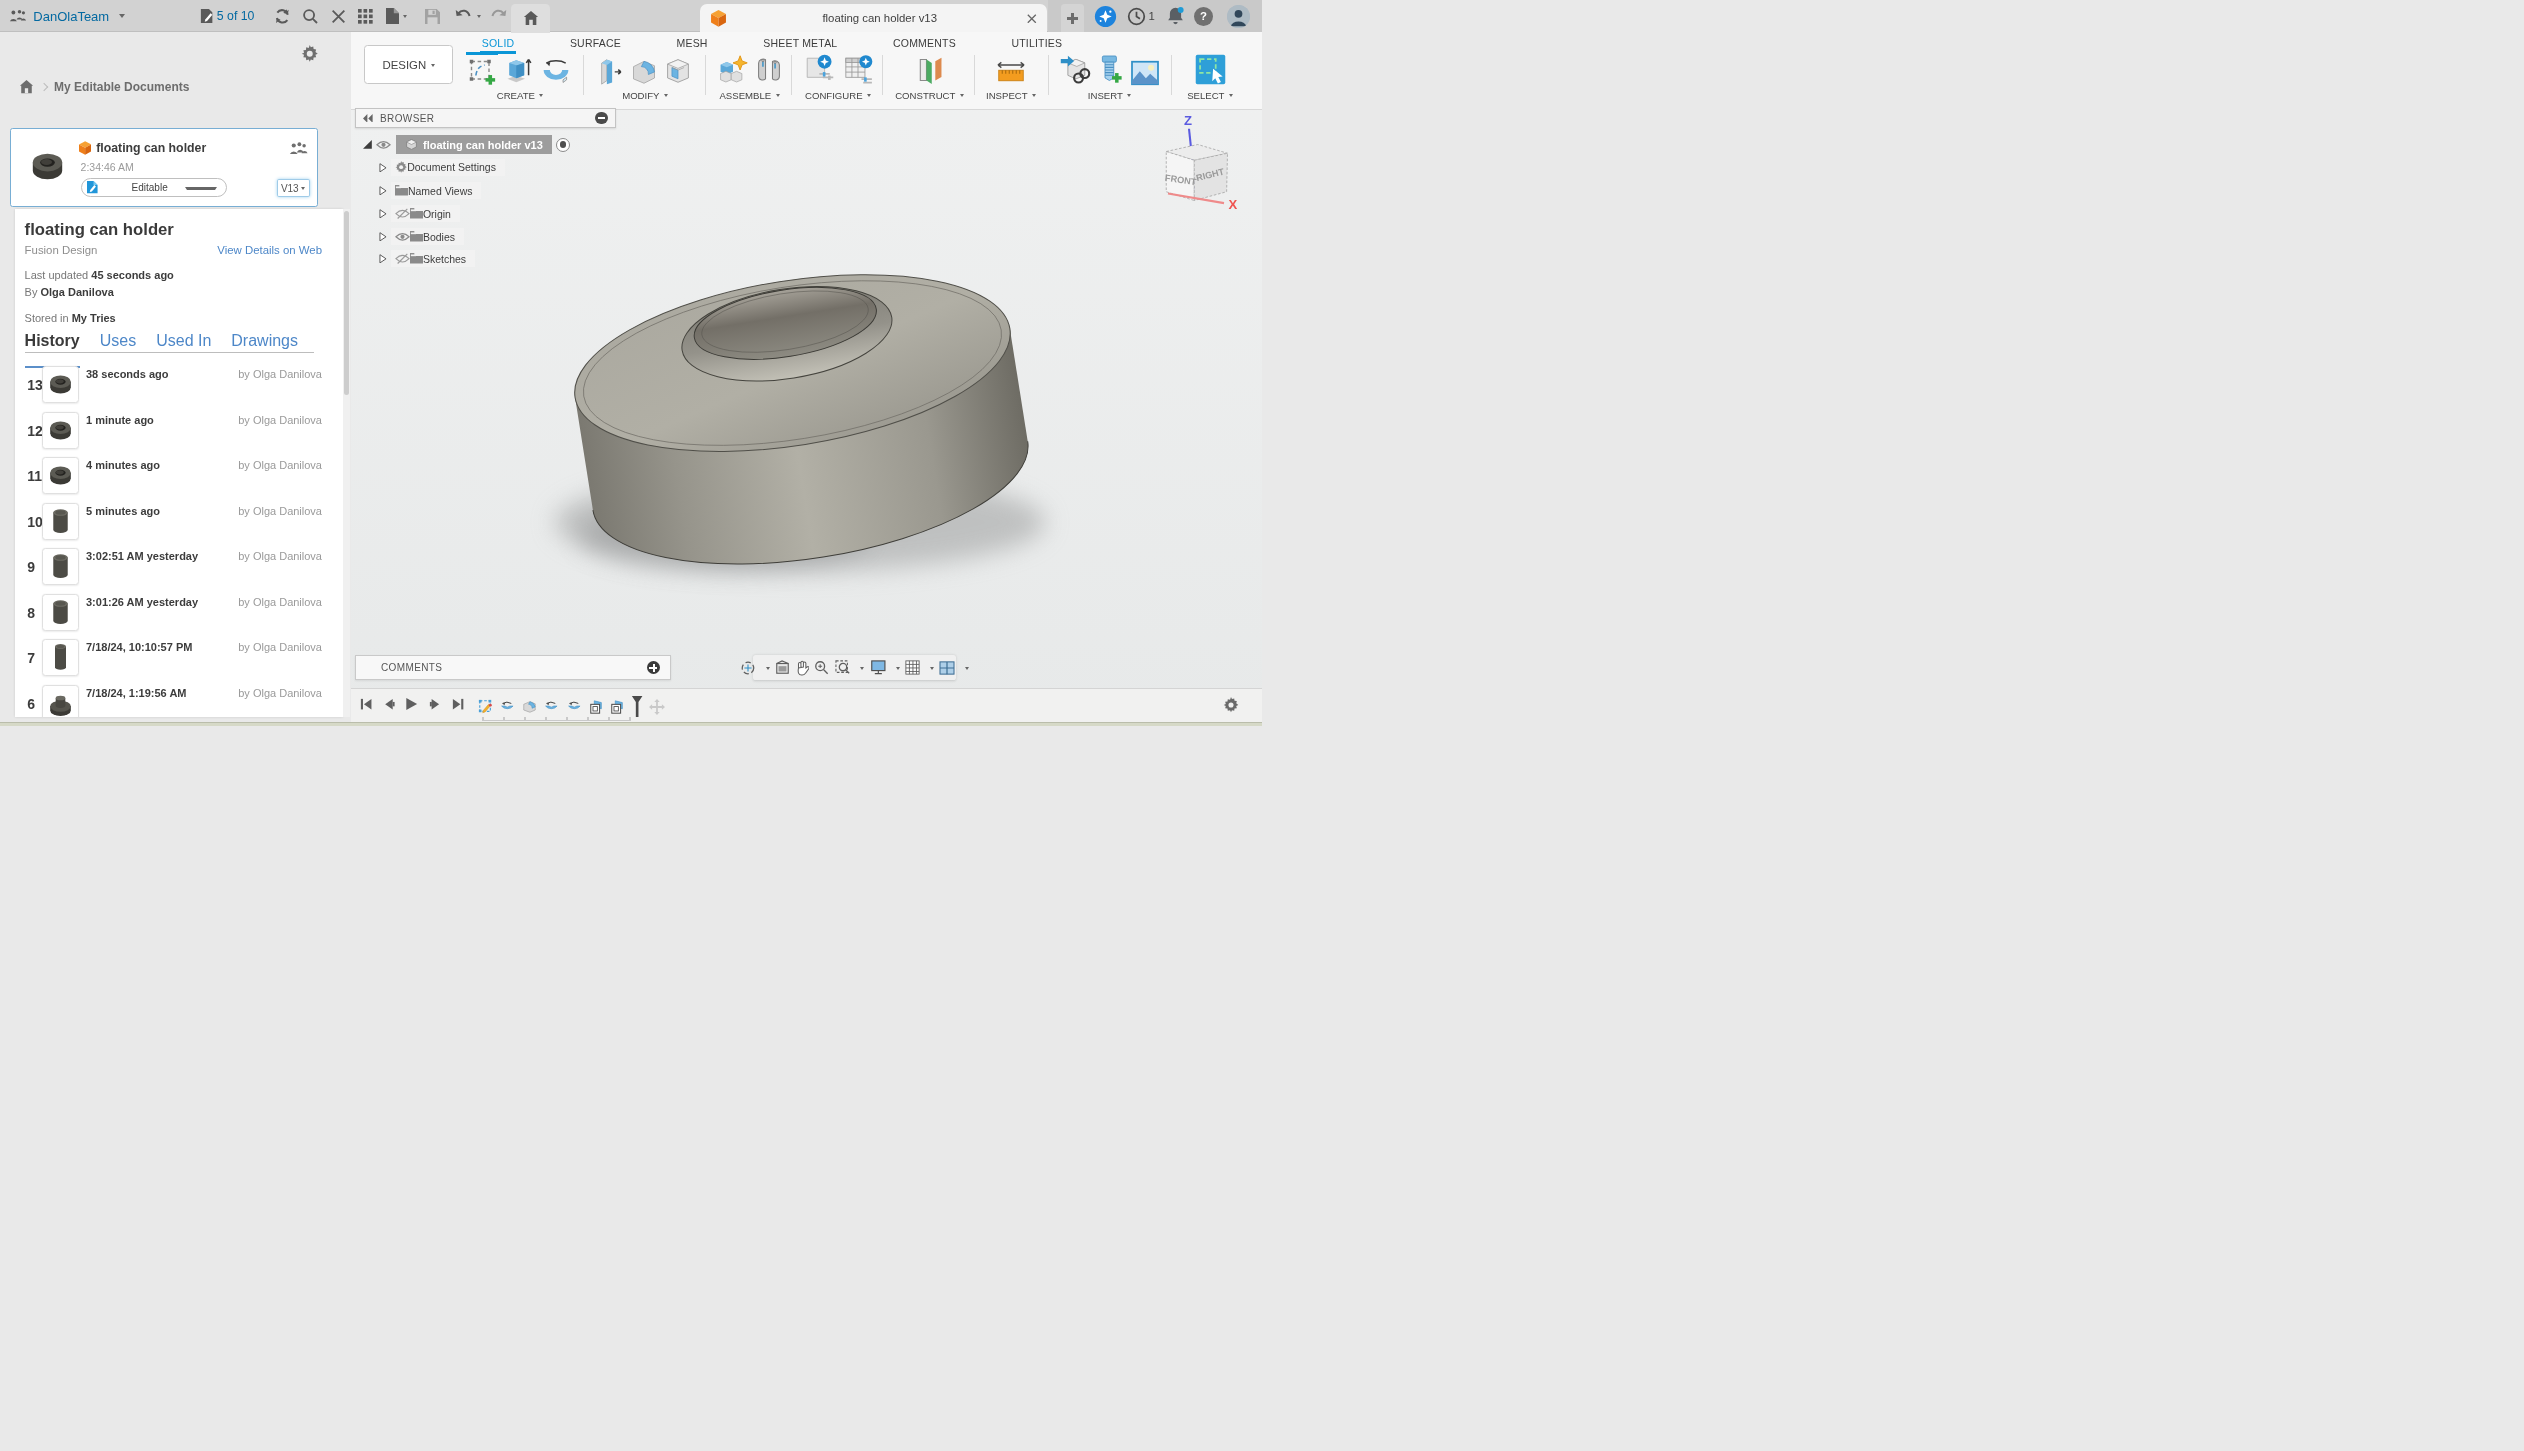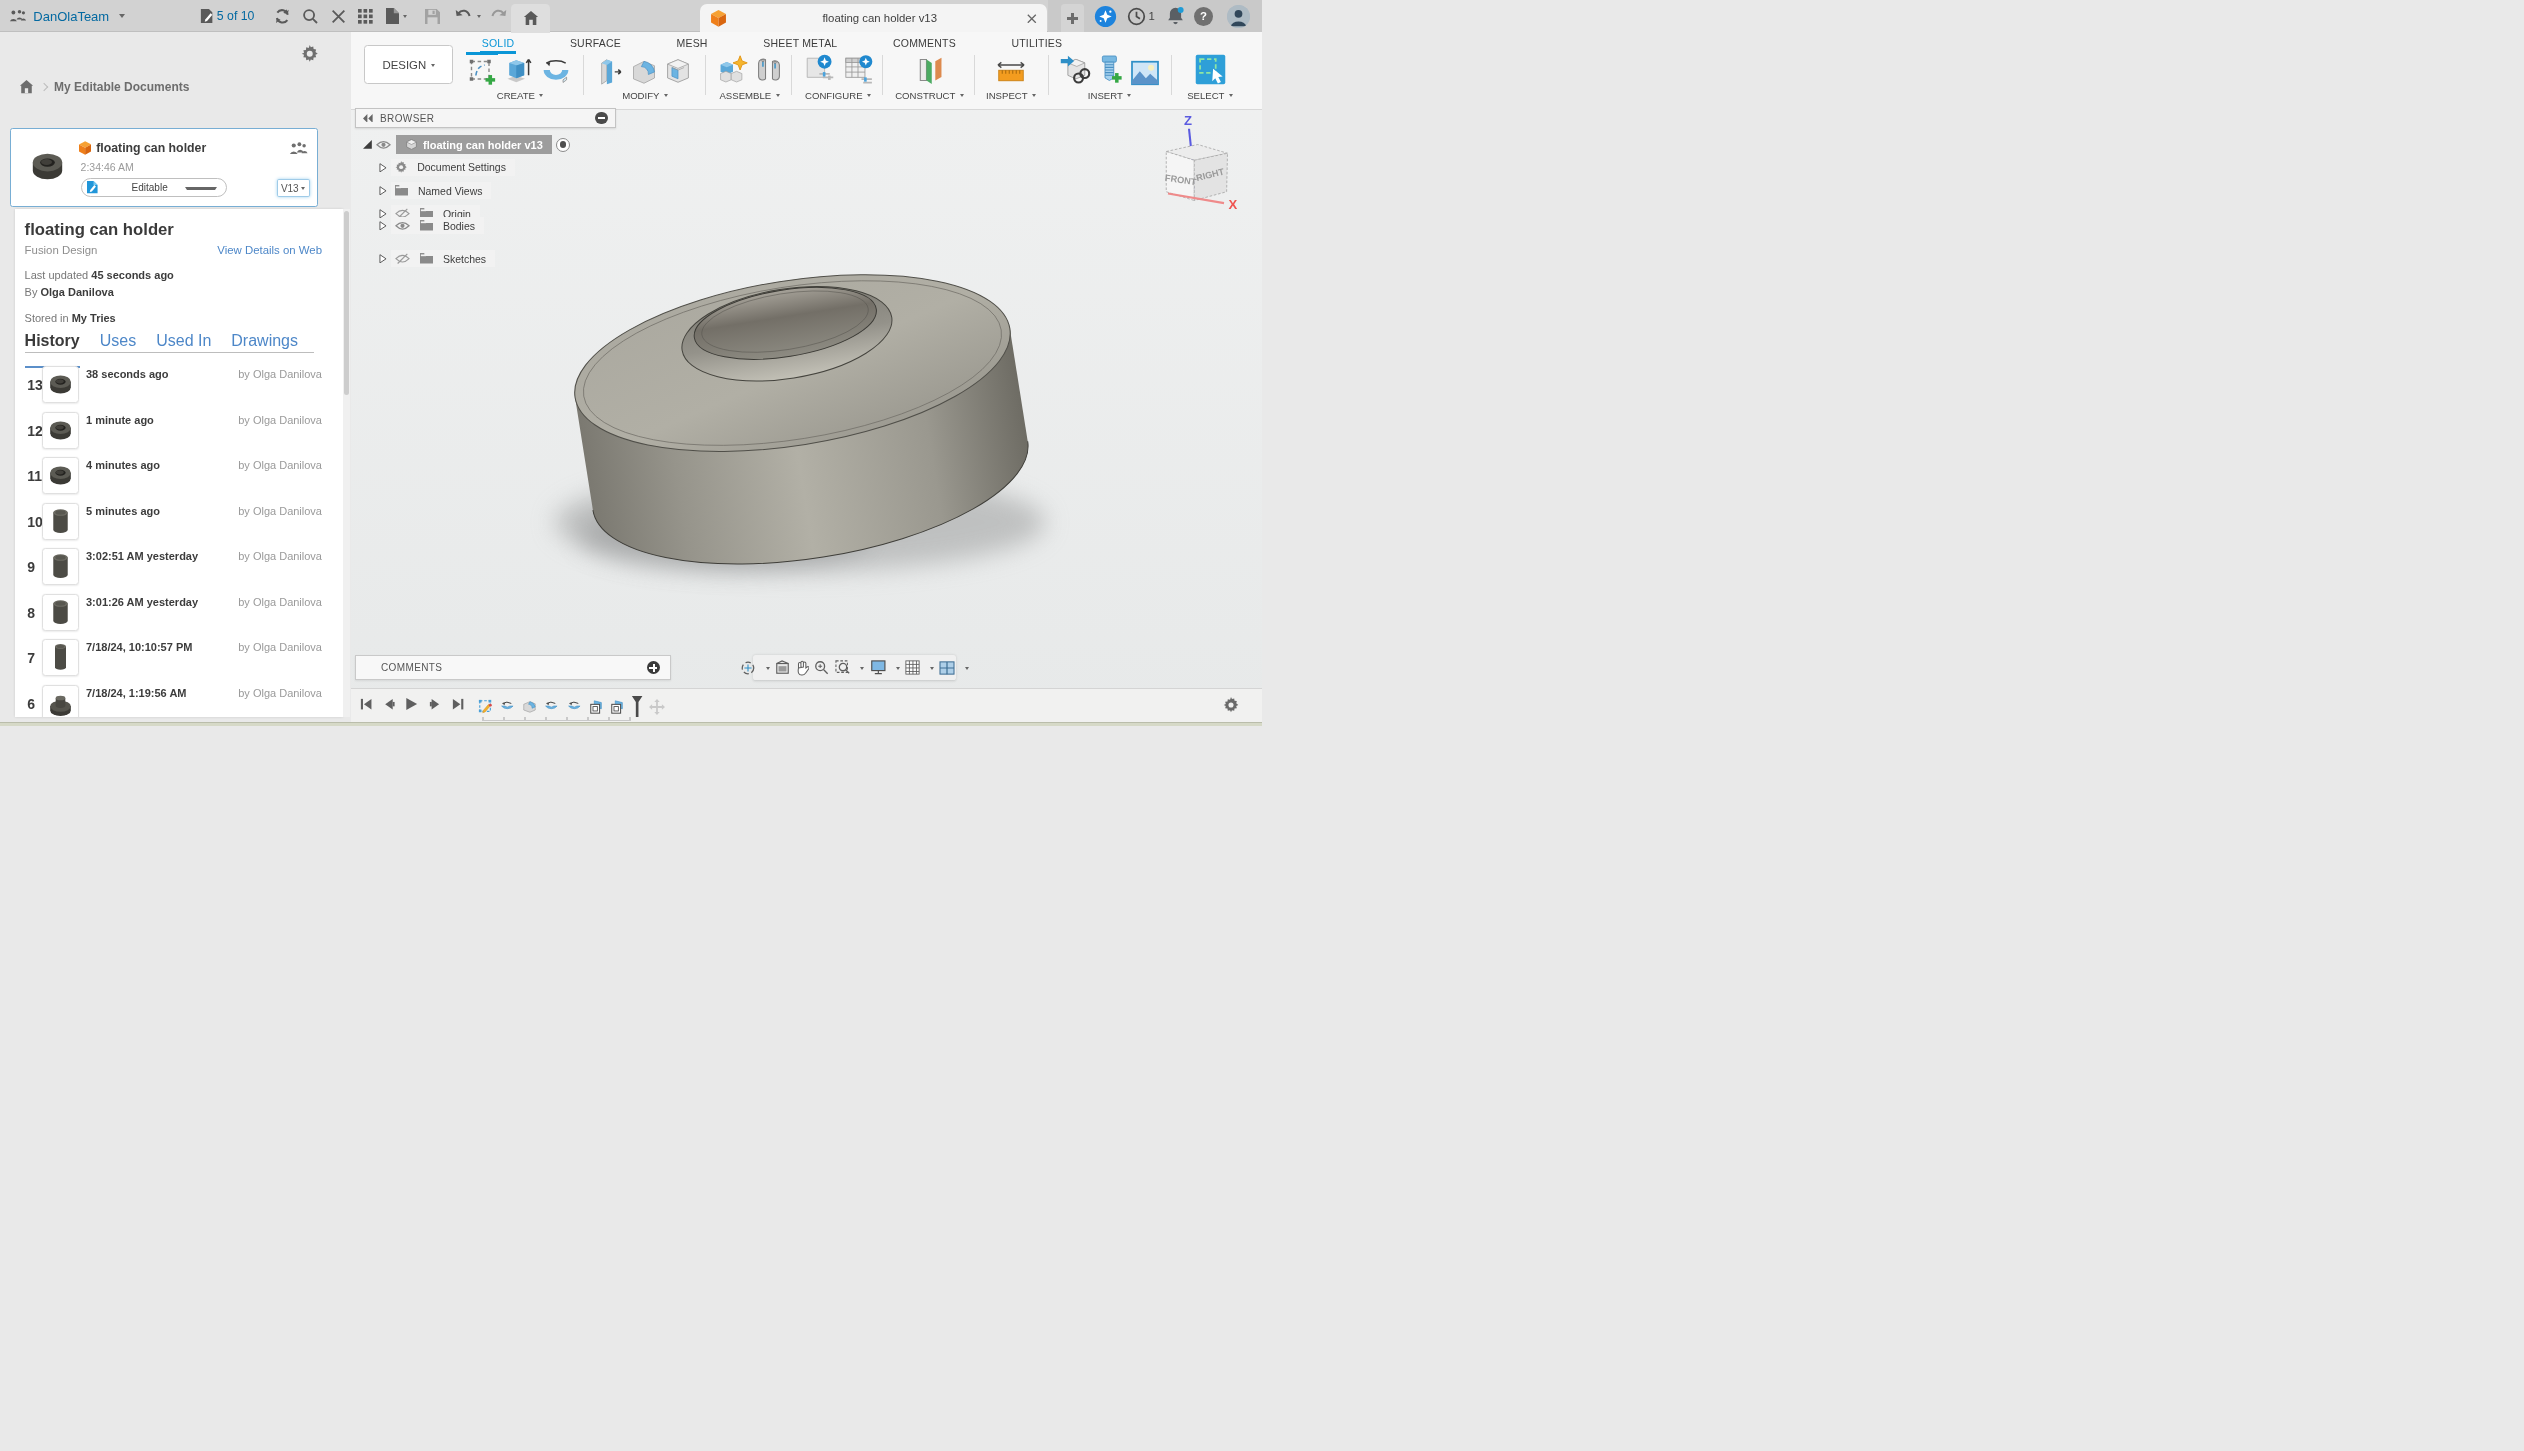--- a/index.html
+++ b/index.html
@@ -96,21 +96,21 @@
   .tool.active-ind::before { content:""; position:absolute; left:-1.8px; top:-6.1px; right:-1.8px; height:2.6px; background:#0a96d7; }
 
   
   #browser-hdr { position:absolute; left:3.5px; top:76px; width:261px; height:20px; background:#f5f5f5;
     border:0.9px solid #c3c3c3; display:flex; align-items:center; padding:0 7px; box-shadow:0 0.9px 1.8px rgba(0,0,0,.1);}
   #browser-hdr .btitle { font-size:10px; color:#555; letter-spacing:0.4px; margin-left:7px; flex:1; }
   .minus-circle { width:12.3px; height:12.3px; border-radius:50%; background:#4a4a4a; position:relative; }
   .minus-circle::after { content:""; position:absolute; left:2.6px; top:5.3px; width:7px; height:1.8px; background:#fff; }
   .trow { position:absolute; display:flex; align-items:center; height:19px; gap:4.4px; }
   .trow .tlabel { font-size:10.5px; color:#3d3d3d; background:#f2f2f2; padding:2.6px 8.8px 2.6px 3.5px;
-    display:flex; align-items:center; gap:10px; }
+    display:flex; align-items:center; gap:0; }
   .root-hl { background:#9d9d9d; padding:2.6px 8.8px; display:flex; align-items:center; gap:5.3px; }
   .root-hl span { color:#fff; font-size:11px; font-weight:bold; }
   .target { width:14px; height:14px; border-radius:50%; background:#fff; border:0.9px solid #8a8a8a;
     display:flex; align-items:center; justify-content:center; }
   .target::after { content:""; width:6.1px; height:6.1px; border-radius:50%; background:#4f4f4f; }
 
   
   #comments { position:absolute; left:4.4px; top:623px; width:316px; height:25.4px; background:#f8f8f8;
     border:0.9px solid #c9c9c9; display:flex; align-items:center; padding:0 10.5px 0 24.5px;
     box-shadow:0 0.9px 1.8px rgba(0,0,0,.08); }
@@ -822,21 +822,21 @@
           <path d="M3 12 L14 1" stroke="#9a9a9a" stroke-width="1.3"></path>
           </svg>
         <svg width="13" height="10.5" viewBox="0 0 15 12">
           <path fill="#8a8a8a" d="M0 2 h5 l1.5 1.5 H15 V12 H0 Z"></path>
             <rect x="0" y="0" width="5" height="2.4" fill="#8a8a8a"></rect>
           <rect x="1" y="1.6" width="6" height="2" fill="#f2f2f2"></rect>
           </svg>
         <span>Origin</span>
       </span>
     </div>
-    <div class="trow" style="left:28px; top:184px">
+    <div class="trow" style="left:28px; top:195px">
       <svg width="8" height="9.6" viewBox="0 0 9 11">
         <path d="M1 .8 L8 5.5 L1 10.2 Z" fill="#fff" stroke="#555" stroke-width="1.1"></path>
         </svg>
       <span class="tlabel">
         <svg width="15" height="9.6" viewBox="0 0 17 11">
           <path d="M1 5.5 Q8.5 -2 16 5.5 Q8.5 13 1 5.5 Z" fill="none" stroke="#8a8a8a" stroke-width="1.4"></path>
           <circle cx="8.5" cy="5.5" r="2.4" fill="#8a8a8a"></circle>
           </svg>
         <svg width="13" height="10.5" viewBox="0 0 15 12">
           <path fill="#8a8a8a" d="M0 2 h5 l1.5 1.5 H15 V12 H0 Z"></path>

